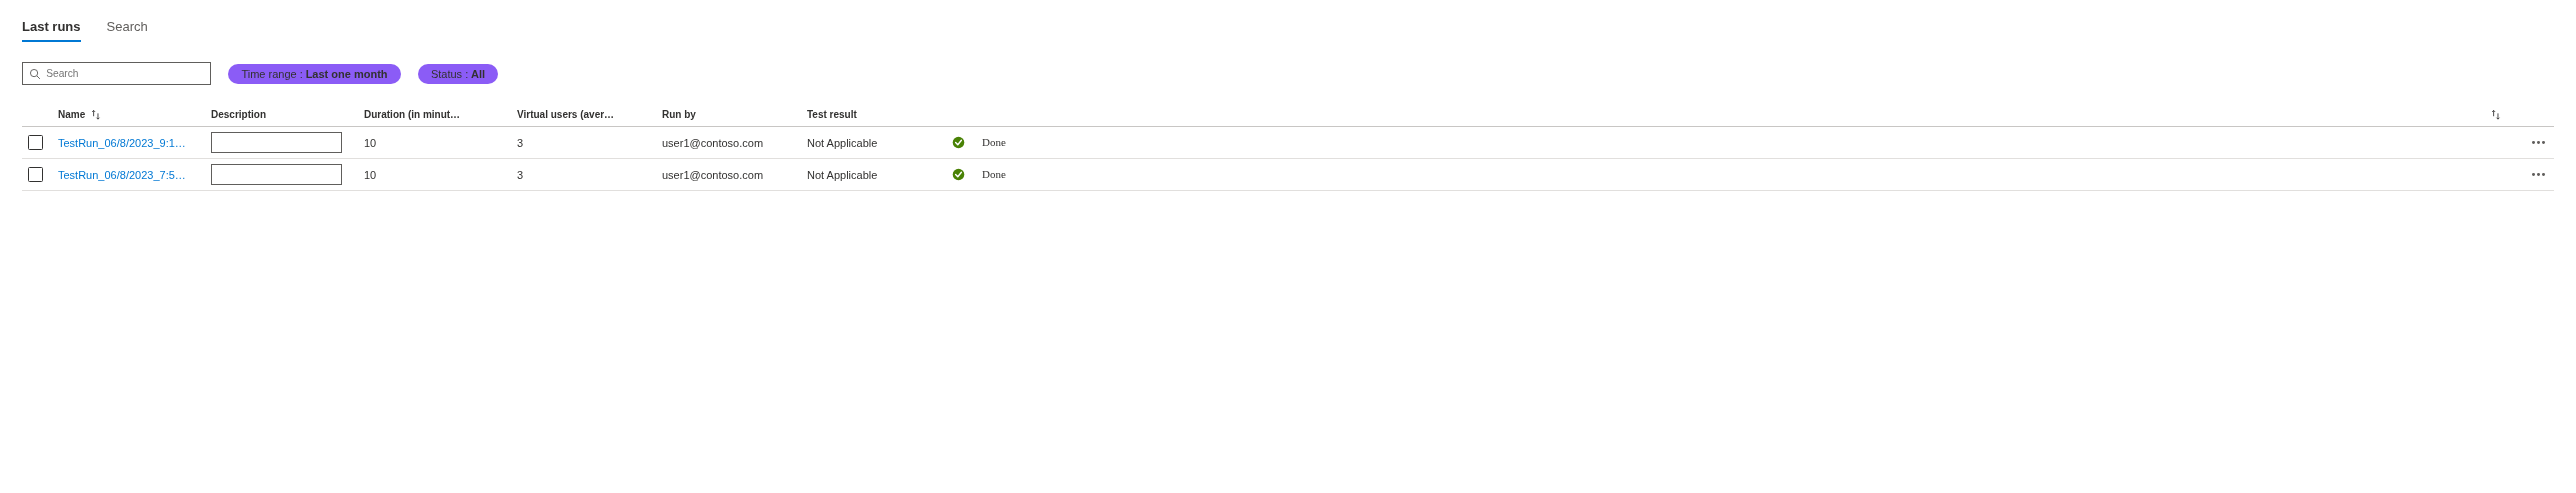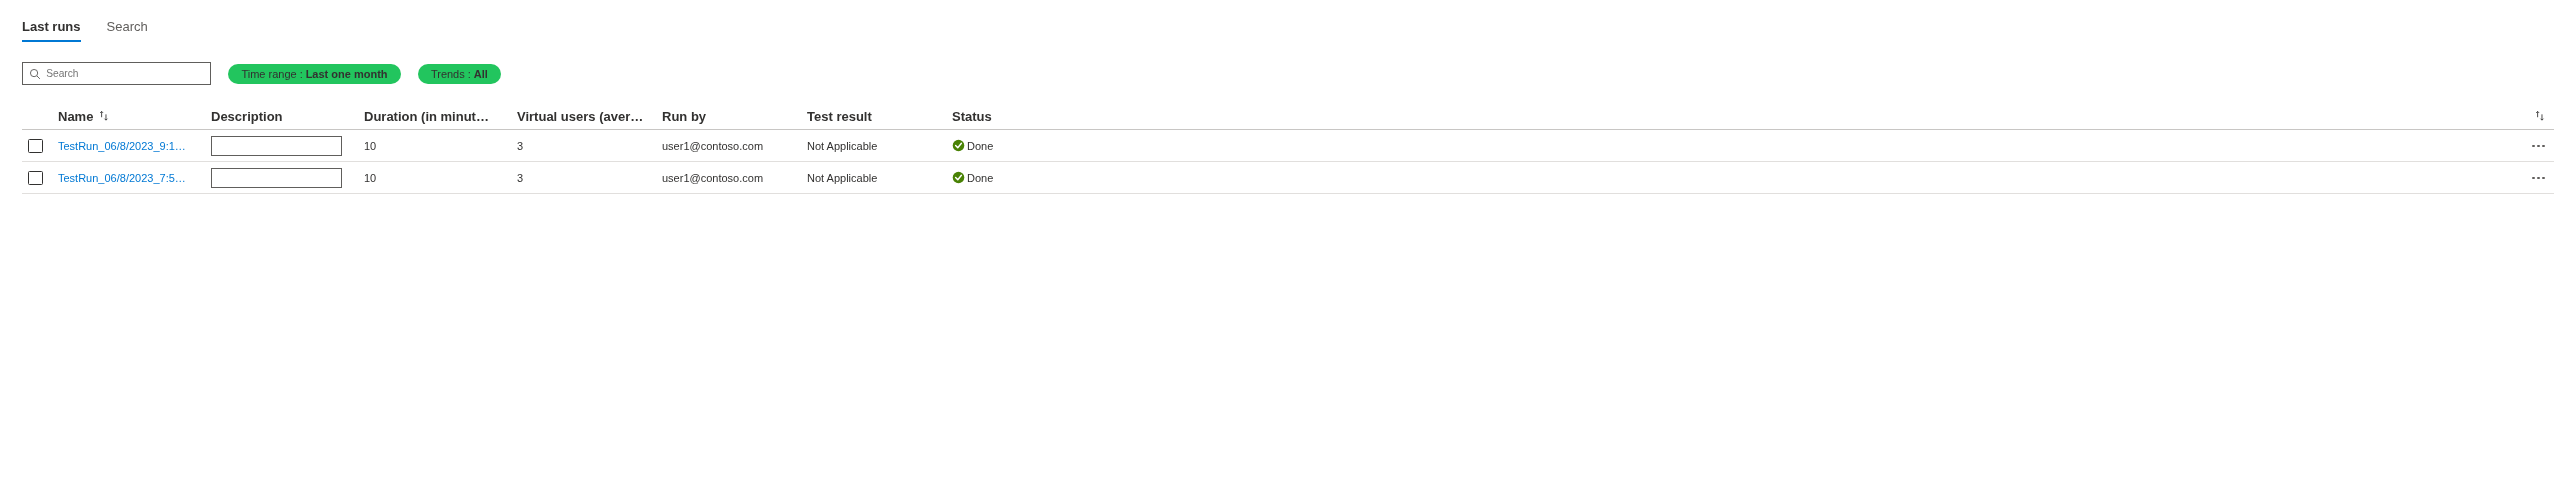--- a/index.html
+++ b/index.html
@@ -51,42 +51,42 @@
   }
   .search-box svg { flex: 0 0 auto; }
   .search-box input {
     border: none;
     outline: none;
     font-size: 10.2px;
     width: 100%;
     color: #605e5c;
   }
   .pill {
-    background: #22c55e;
+    background: #8b5cf6;
     border-radius: 14.5px;
     padding: 4.4px 13px;
     font-size: 11px;
     color: #323130;
     display: inline-flex;
     align-items: baseline;
     gap: 2.9px;
     cursor: pointer;
   }
   .pill .pill-value { font-weight: 700; text-align: center; }
   .table {
     width: 100%;
   }
   .thead {
     display: grid;
     grid-template-columns: 36px 153px 153px 153px 145px 145px 145px 1fr 44px;
     align-items: center;
     border-bottom: 0.7px solid #c8c6c4;
     padding: 5.8px 0;
     font-weight: 600;
-    font-size: 13px;
+    font-size: 10px;
     color: #323130;
   }
   .th {
     display: flex;
     align-items: center;
     gap: 4.4px;
     white-space: nowrap;
     overflow: hidden;
     text-overflow: ellipsis;
     padding-right: 8.7px;
@@ -130,22 +130,23 @@
   }
   .desc-input {
     border: 0.7px solid #605e5c;
     height: 20.3px;
     width: 131px;
     padding: 0 4.4px;
     font-size: 10.2px;
   }
   .status-cell {
     display: flex;
-    align-items: flex-end;
-    gap: 2px;
+    align-items: flex-start;
+    gap: 17px;
+    font-family: Liberation Serif, serif;
   }
   .success-icon {
     width: 13px; height: 13px;
   }
   .more-btn {
     display: flex;
     gap: 2.2px;
     cursor: pointer;
     justify-content: center;
   }
@@ -169,43 +170,40 @@
       <circle cx="7" cy="7" r="5" stroke="#605e5c" stroke-width="1.3"></circle>
       <line x1="11" y1="11" x2="15" y2="15" stroke="#605e5c" stroke-width="1.3"></line>
     </svg>
     <input type="text" placeholder="Search" style="">
   </div>
   <div class="pill">
     <span>Time range : </span>
     <span class="pill-value">Last one month</span>
   </div>
   <div class="pill">
-    <span>Trends : </span>
+    <span>Status : </span>
     <span class="pill-value">All</span>
   </div>
 </div>
 
 <div class="table">
   <div class="thead">
     <div class="th"></div>
     <div class="th">
       <span>Name</span>
       <svg class="sort-icon" viewBox="0 0 16 16">
         <path d="M5 2 L5 10 M5 2 L3 4 M5 2 L7 4" stroke="#323130" stroke-width="1.2" fill="none"></path>
         <path d="M11 14 L11 6 M11 14 L9 12 M11 14 L13 12" stroke="#323130" stroke-width="1.2" fill="none"></path>
       </svg>
     </div>
     <div class="th">Description</div>
     <div class="th">Duration (in minut…</div>
     <div class="th">Virtual users (aver…</div>
     <div class="th">Run by</div>
     <div class="th">Test result</div>
-    <div class="th">
-      <span>Status</span>
-    </div>
     <div class="th right">
       <svg class="sort-icon" viewBox="0 0 16 16">
         <path d="M5 2 L5 10 M5 2 L3 4 M5 2 L7 4" stroke="#323130" stroke-width="1.2" fill="none"></path>
         <path d="M11 14 L11 6 M11 14 L9 12 M11 14 L13 12" stroke="#323130" stroke-width="1.2" fill="none"></path>
       </svg>
     </div>
   </div>
 
   <div class="trow">
     <div class="td checkbox-cell">

